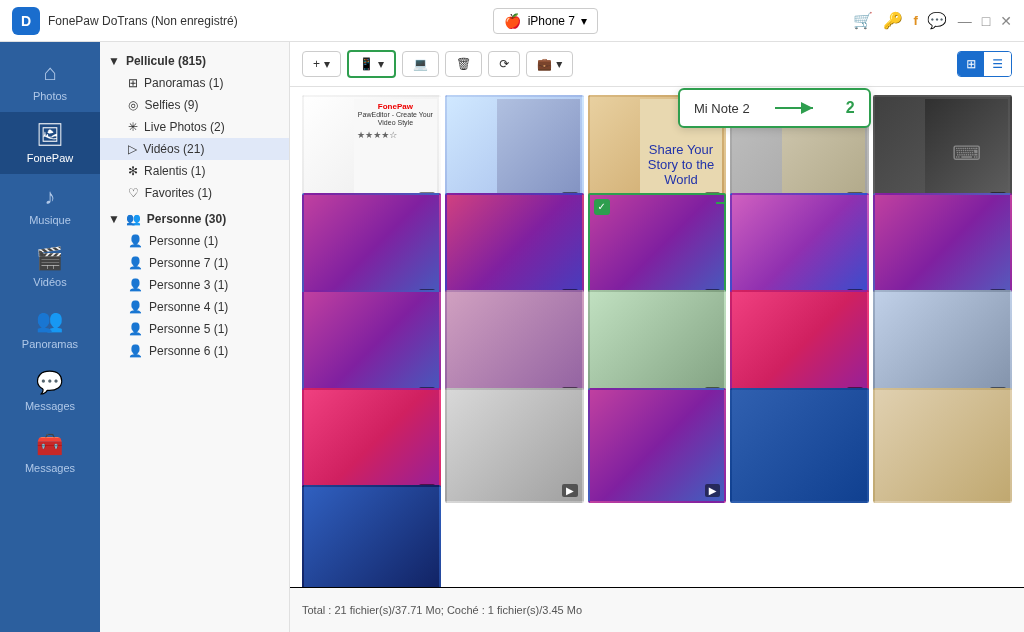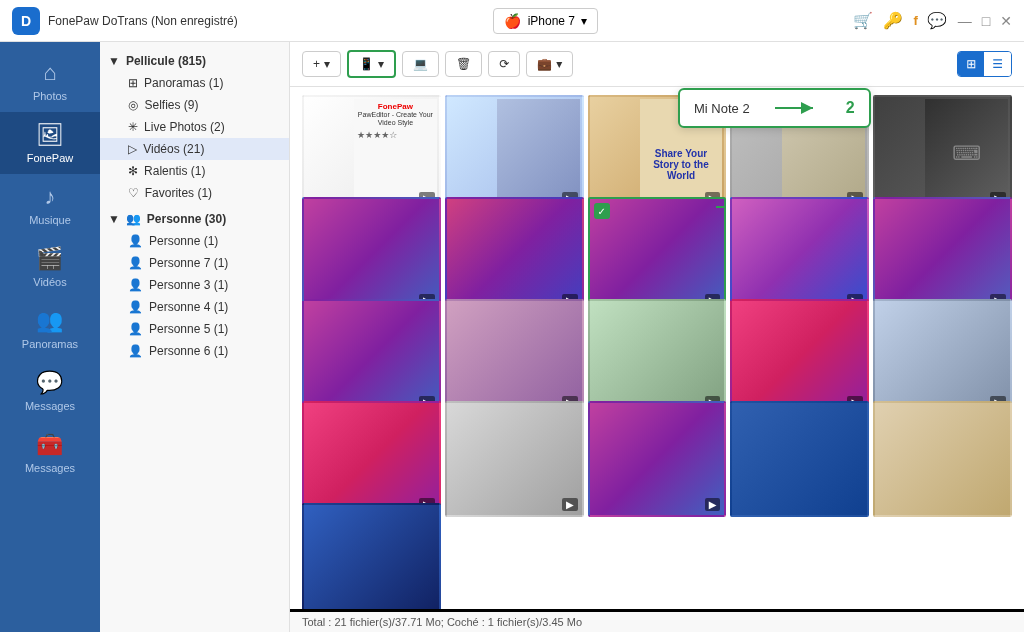--- a/index.html
+++ b/index.html
@@ -125,21 +125,21 @@
     .photo-14 { background: linear-gradient(135deg, #c0d0e8 0%, #8090a8 100%); }
     .photo-15 { background: linear-gradient(135deg, #f04080 0%, #d02060 50%, #9020a0 100%); }
     .photo-16 { background: linear-gradient(135deg, #d8d8d8 0%, #a0a0a0 100%); }
     .photo-17 { background: linear-gradient(135deg, #c040a0 0%, #8020a0 50%, #4060c0 100%); }
     .photo-18 { background: linear-gradient(135deg, #3060b0 0%, #104090 100%); }
     .photo-19 { background: linear-gradient(135deg, #e0d0b0 0%, #c0a870 100%); }
     .photo-20 { background: linear-gradient(135deg, #3060c0 0%, #204090 50%, #102060 100%); }
 
     
     .status-bar {
-      padding: 4px 12px; border-top: 3px solid #000000;
+      padding: 16px 12px; border-top: 1px solid #000000;
       background: #f8f8f8; font-size: 11px; color: #555;
     }
 
     
     .thumb-content {
       width: 100%; height: 100%; display: flex; align-items: center; justify-content: center;
       font-size: 9px; color: #666; text-align: center; padding: 2px;
       overflow: hidden; position: relative;
     }
   </style>
@@ -324,21 +324,21 @@
           </div>
           <div class="photo-cell photo-1">
             <div class="thumb-content">
               <div style="background:linear-gradient(135deg,#b0c0e0,#8090c0);width:100%;height:100%;display:flex;align-items:center;justify-content:center;"></div>
             </div>
             <div class="video-badge">▶</div>
           </div>
           <div class="photo-cell photo-2">
             <div class="thumb-content">
               <div style="background:#e8d8b0;width:100%;height:100%;display:flex;flex-direction:column;align-items:center;justify-content:center;padding:3px;font-size:7px;color:#333;text-align:center;">
-                <div style="color:#2233aa;font-weight:bold;font-size:10px;margin-top:24px;">Share Your Story to the World</div>
+                <div style="color:#2233aa;font-weight:normal;font-size:13px;margin-top:24px;">Share Your Story to the World</div>
               </div>
             </div>
             <div class="video-badge">▶</div>
           </div>
           <div class="photo-cell photo-3">
             <div class="thumb-content">
               <div style="background:linear-gradient(135deg,#d0c8b0,#b0a888);width:100%;height:100%;"></div>
             </div>
             <div class="video-badge">▶</div>
           </div>

